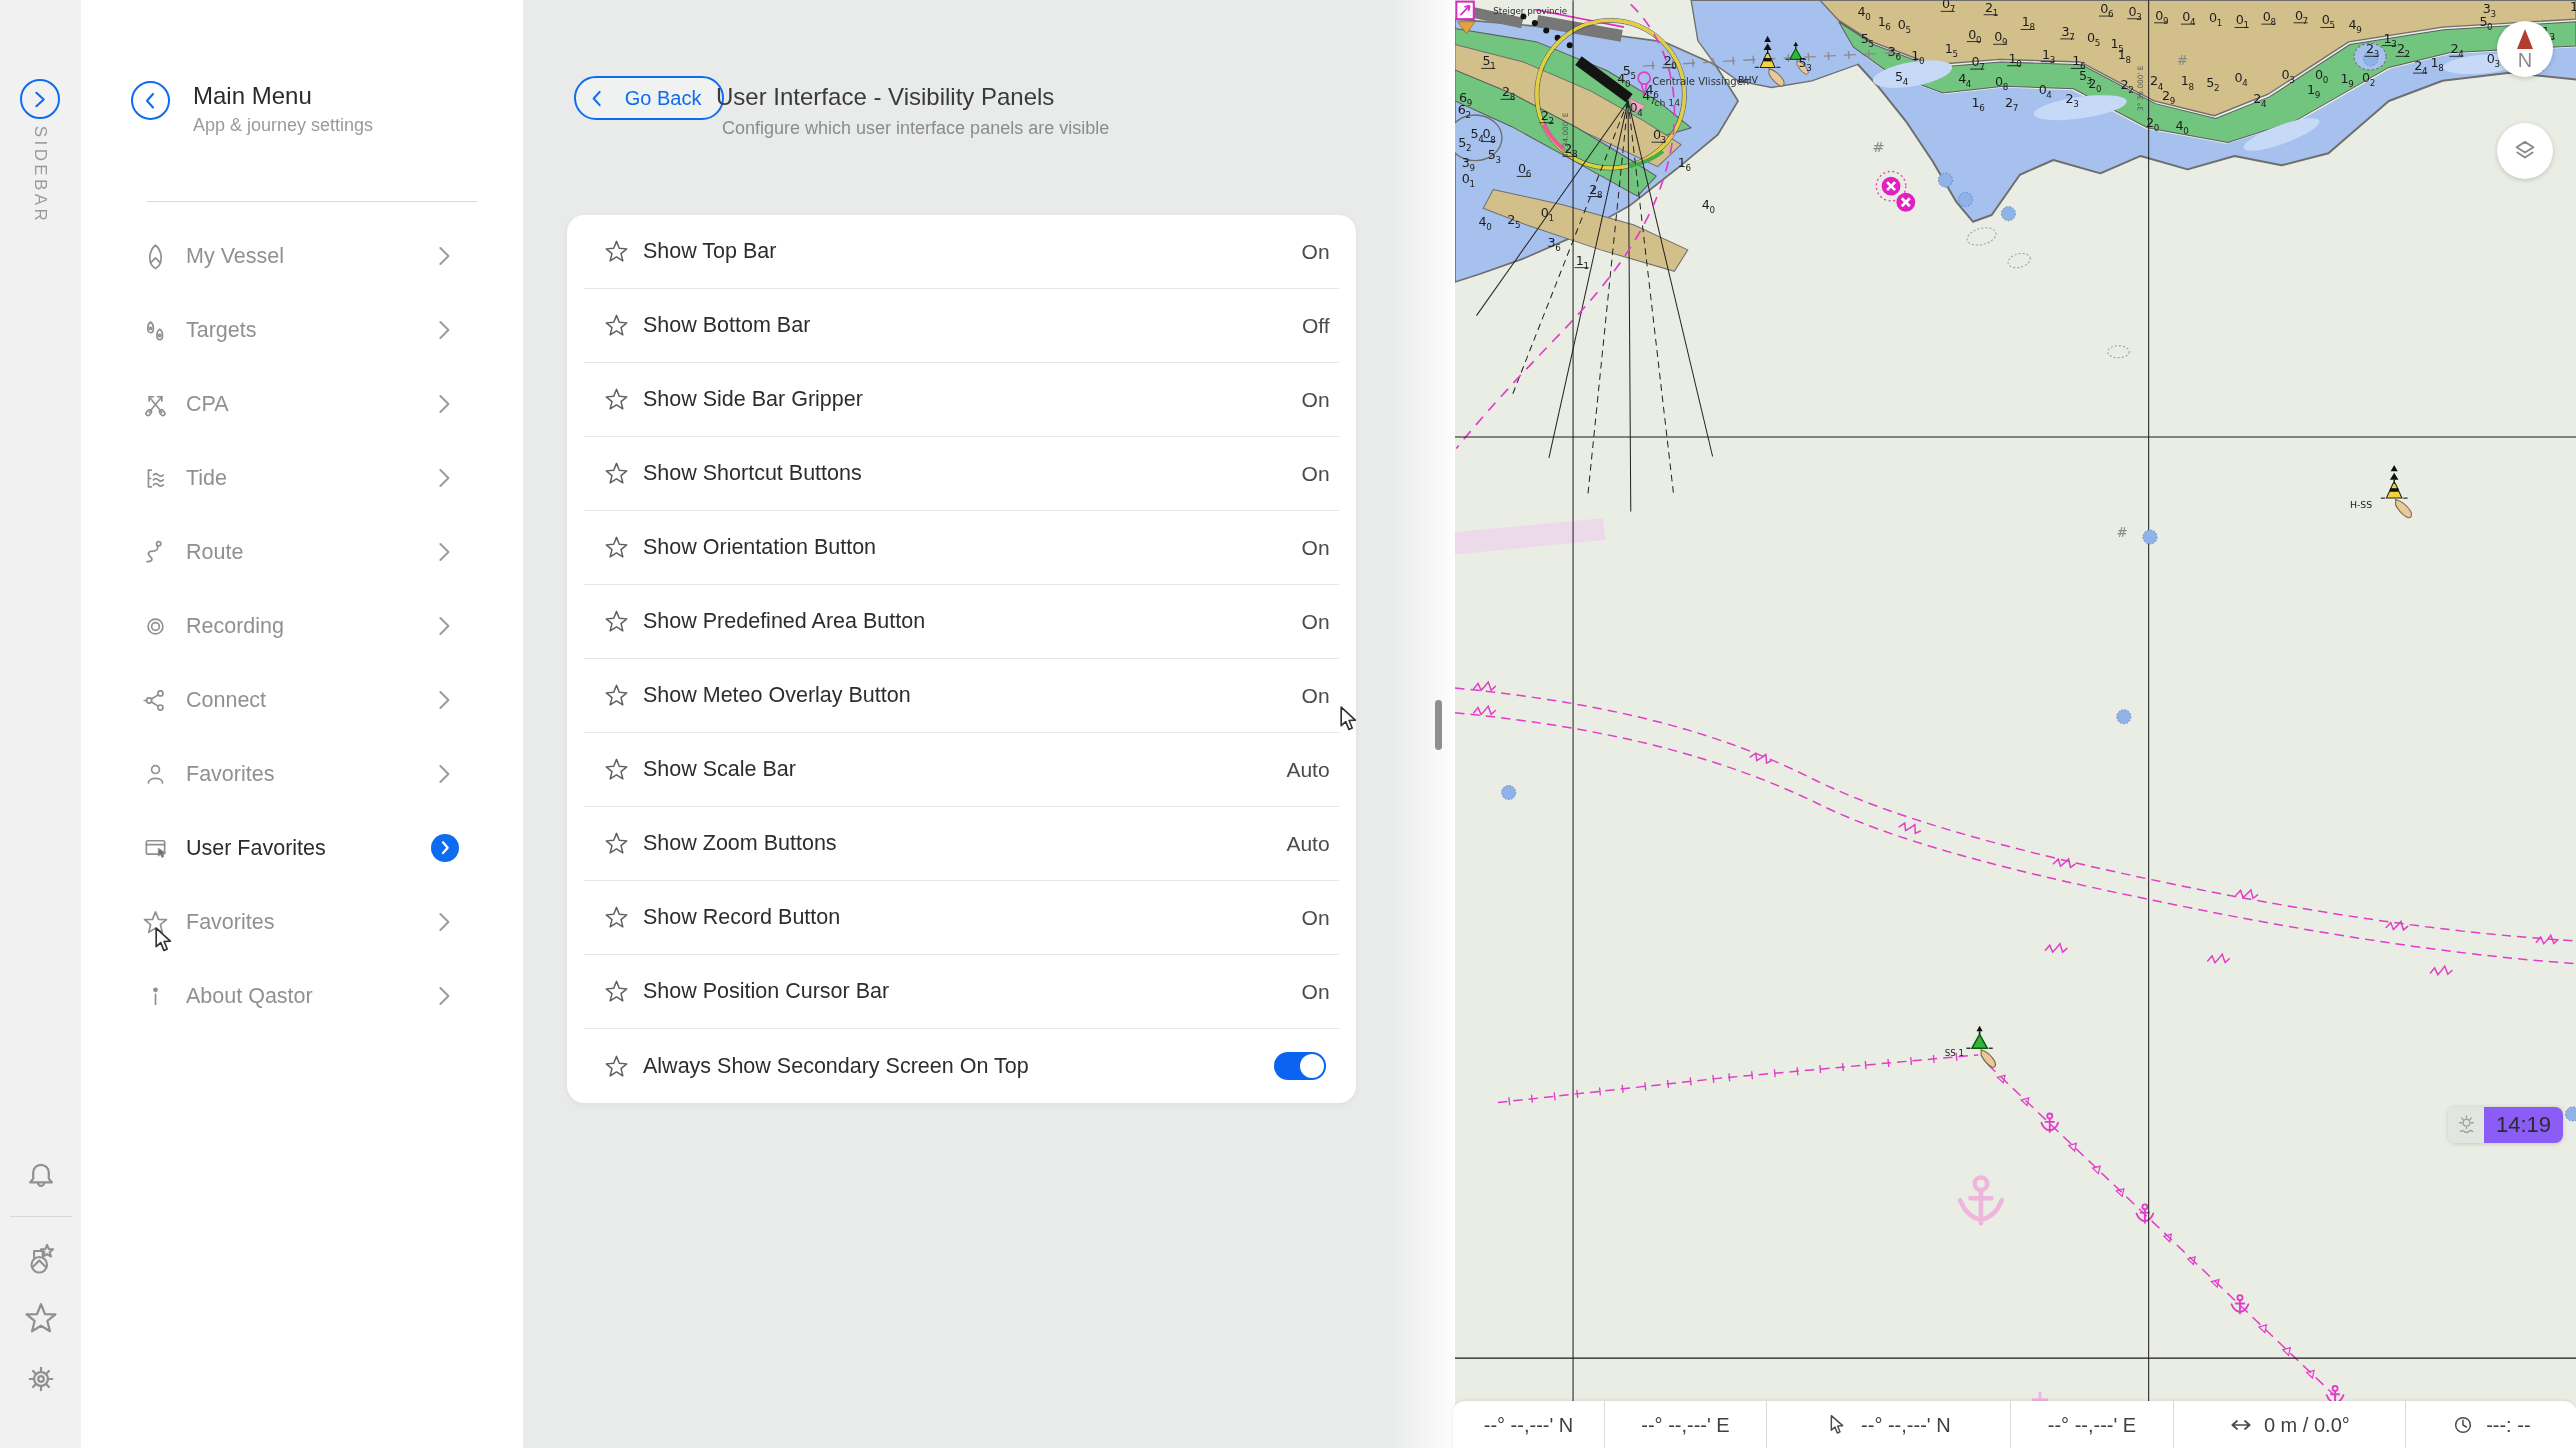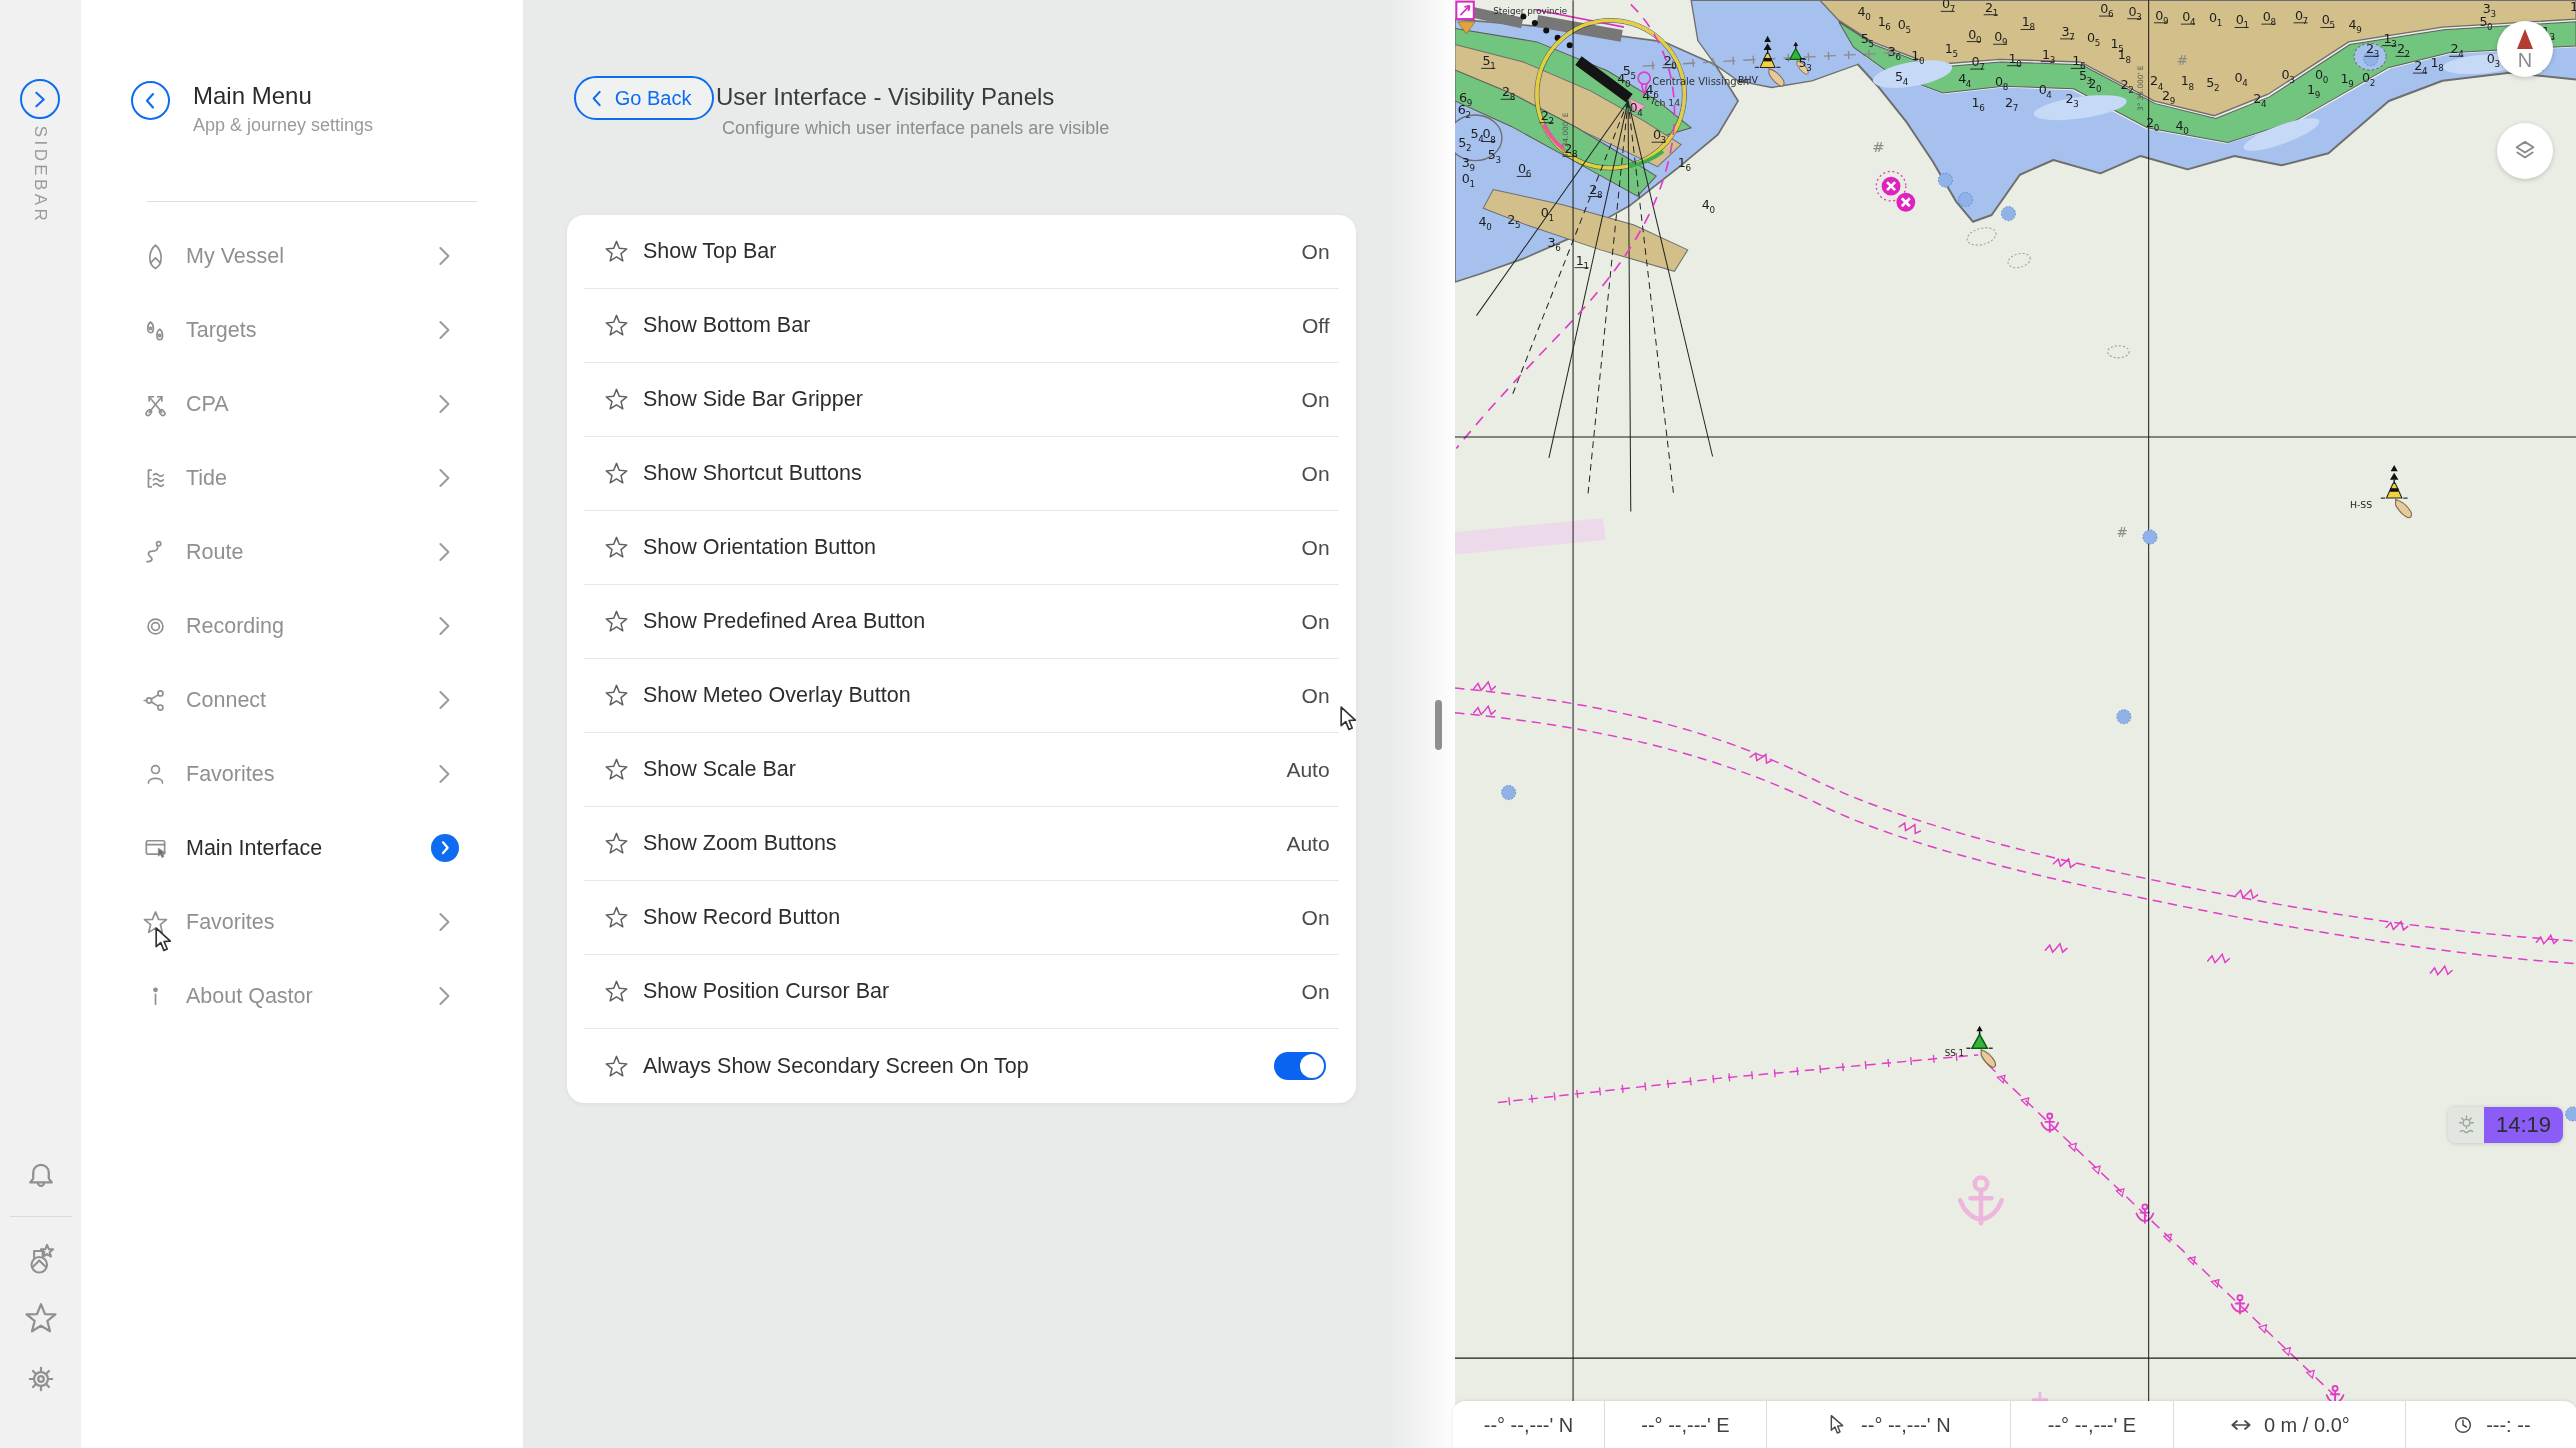--- a/index.html
+++ b/index.html
@@ -32,21 +32,21 @@
   .mi-label{position:absolute;left:105px;font-size:21.5px;color:#8f9092;}
   .menu-item.selected .mi-label{color:#2c2c2e;}
   .mi-chev{position:absolute;right:72px;width:14.8px;height:24px;}
   .mi-chev-circle{position:absolute;right:65px;width:28px;height:28px;border-radius:50%;background:#0e6cf1;
                   display:flex;align-items:center;justify-content:center;}
 
   
   .settings{position:absolute;left:523px;top:0;width:931px;height:1449px;
             background:linear-gradient(90deg,#e9eaea 0%,#e9eaea 93%,#fdfdfd 100%);}
   .goback{position:absolute;left:51px;top:76px;height:44px;padding:0 20px 0 14.8px;border:2px solid #0e6cf1;
-          border-radius:23px;background:rgba(255,255,255,.35);display:flex;align-items:center;gap:12px;
+          border-radius:23px;background:rgba(255,255,255,.35);display:flex;align-items:center;gap:22px;
           font-size:20px;color:#0e6cf1;cursor:pointer;}
   .set-title{position:absolute;left:193px;top:83px;font-size:24px;color:#3a3a3c;}
   .set-sub{position:absolute;left:199px;top:118px;font-size:18px;color:#8c8c8e;}
   .card{position:absolute;left:44px;top:215px;width:789px;border-radius:17.4px;background:#fff;
         box-shadow:0 1.3px 6.7px rgba(0,0,0,0.05);padding:0 17px;}
   .row{position:relative;height:74px;display:flex;align-items:center;border-bottom:1.3px solid #e7e7e8;}
   .row:last-child{border-bottom:none;}
   .row-star{position:absolute;left:19px;width:27px;height:27px;}
   .row-label{position:absolute;left:59px;font-size:21.5px;color:#2d2d2f;}
   .row-value{position:absolute;right:9.4px;font-size:21px;color:#4b4b4d;}
@@ -244,21 +244,21 @@
           </svg>
         </div>
         <div class="menu-item selected">
           <span class="mi-icon"><svg viewBox="0 0 44 44" width="100%" height="100%">
               <g fill="none" stroke="#8f9092" stroke-width="2.4" stroke-linecap="round" stroke-linejoin="round">
                 <rect x="9" y="11" width="26" height="19" rx="2"></rect>
                 <path d="M9 16.5 h26"></path>
                 <path d="M26 22 l0 11 l3 -3 l2 4.6 l2.8 -1.2 l-2 -4.6 l3.8 -0.4 Z" fill="#6f6f71" stroke-width="1.4"></path>
               </g>
             </svg></span>
-          <span class="mi-label">Main Interface</span>
+          <span class="mi-label">User Favorites</span>
           <div class="mi-chev-circle">
             <svg width="12" height="17.4" viewBox="0 0 18 26">
               <polyline points="6,5 13,13 6,21" fill="none" stroke="#fff" stroke-width="3.4" stroke-linecap="round" stroke-linejoin="round"></polyline>
             </svg>
           </div>
         </div>
         <div class="menu-item">
           <span class="mi-icon"><svg viewBox="0 0 44 44" width="100%" height="100%">
               <g fill="none" stroke="#8f9092" stroke-width="2.4" stroke-linecap="round" stroke-linejoin="round">
                 <polygon points="22,7 26.3,17.6 37.6,17.8 28.9,24.9 31.7,36 22,30 12.3,36 15.1,24.9 6.4,17.8 17.7,17.6"></polygon>

